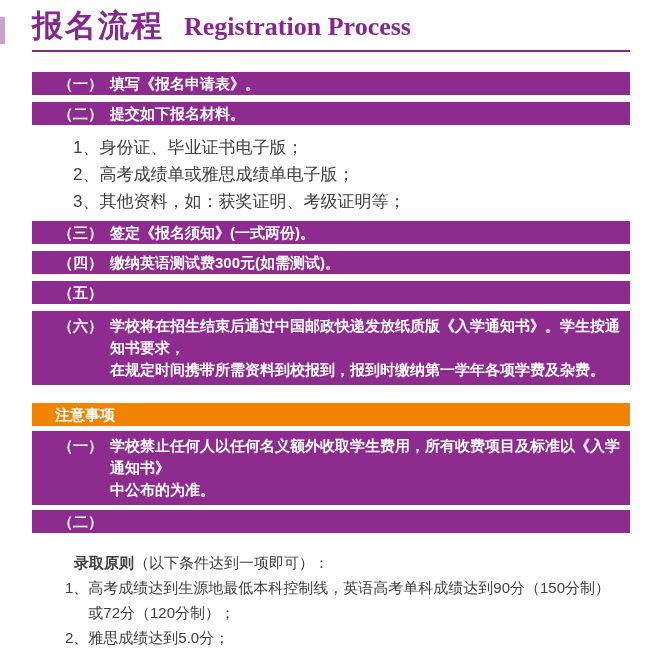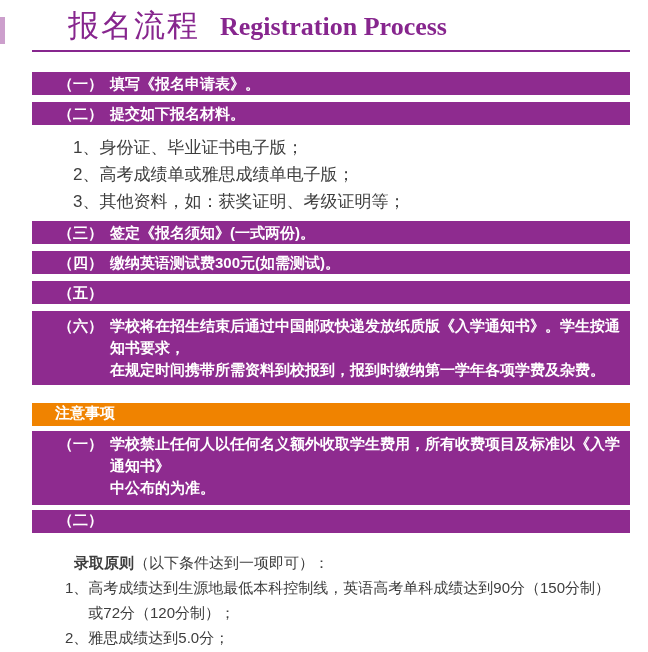--- a/index.html
+++ b/index.html
@@ -14,22 +14,22 @@
     position: absolute; left: 0; top: 17px;
     width: 5px; height: 27px;
     background: #8e2b8f; opacity: 0.45;
   }
   .page {
     position: absolute; left: 32px; top: 0;
     width: 598px;
   }
   .header { display: flex; align-items: flex-end; gap: 20px; padding-top: 8px; }
   .title-cn {
-    font-size: 31px; font-weight: normal; color: #87268e;
-    letter-spacing: 2px; line-height: 36px; margin-left: 36px;
+    font-size: 31px; font-weight: bold; color: #87268e;
+    letter-spacing: 2px; line-height: 36px;
   }
   .title-en {
     font-family: "Liberation Serif", "DejaVu Serif", serif;
     font-size: 26px; font-weight: bold; color: #87268e;
     padding-bottom: 2px;
   }
   .rule { height: 2px; background: #87268e; margin-top: 6px; width: 598px; }
 
   .steps { margin-top: 20px; }
   .banner {
@@ -41,21 +41,21 @@
     line-height: 17px;
   }
   .banner .txt { white-space: pre-line; }
   .banner.two { line-height: 22px; padding-top: 4px; padding-bottom: 4px; }
   .banner.orange { background: #f08300; padding-left: 23px; }
 
   .sub-list { padding: 2px 0 6px 41px; color: #3d3d3d; font-size: 17px; }
   .sub-item { line-height: 27px; }
 
   .notice { margin-top: 18px; }
-  .notice .banner { margin-bottom: 5px; font-family: Liberation Mono, monospace; }
+  .notice .banner { margin-bottom: 5px; }
 
   .admission { margin-top: 17px; padding-left: 33px; color: #3d3d3d; font-size: 15px; }
   .adm-title { padding-left: 9px; line-height: 25px; }
   .adm-title .bold { font-weight: bold; }
   .adm-item { display: flex; line-height: 25px; }
   .adm-item .num { flex: none; }
   .adm-item .txt { white-space: pre-line; }
 </style>
 </head>
 <body>

